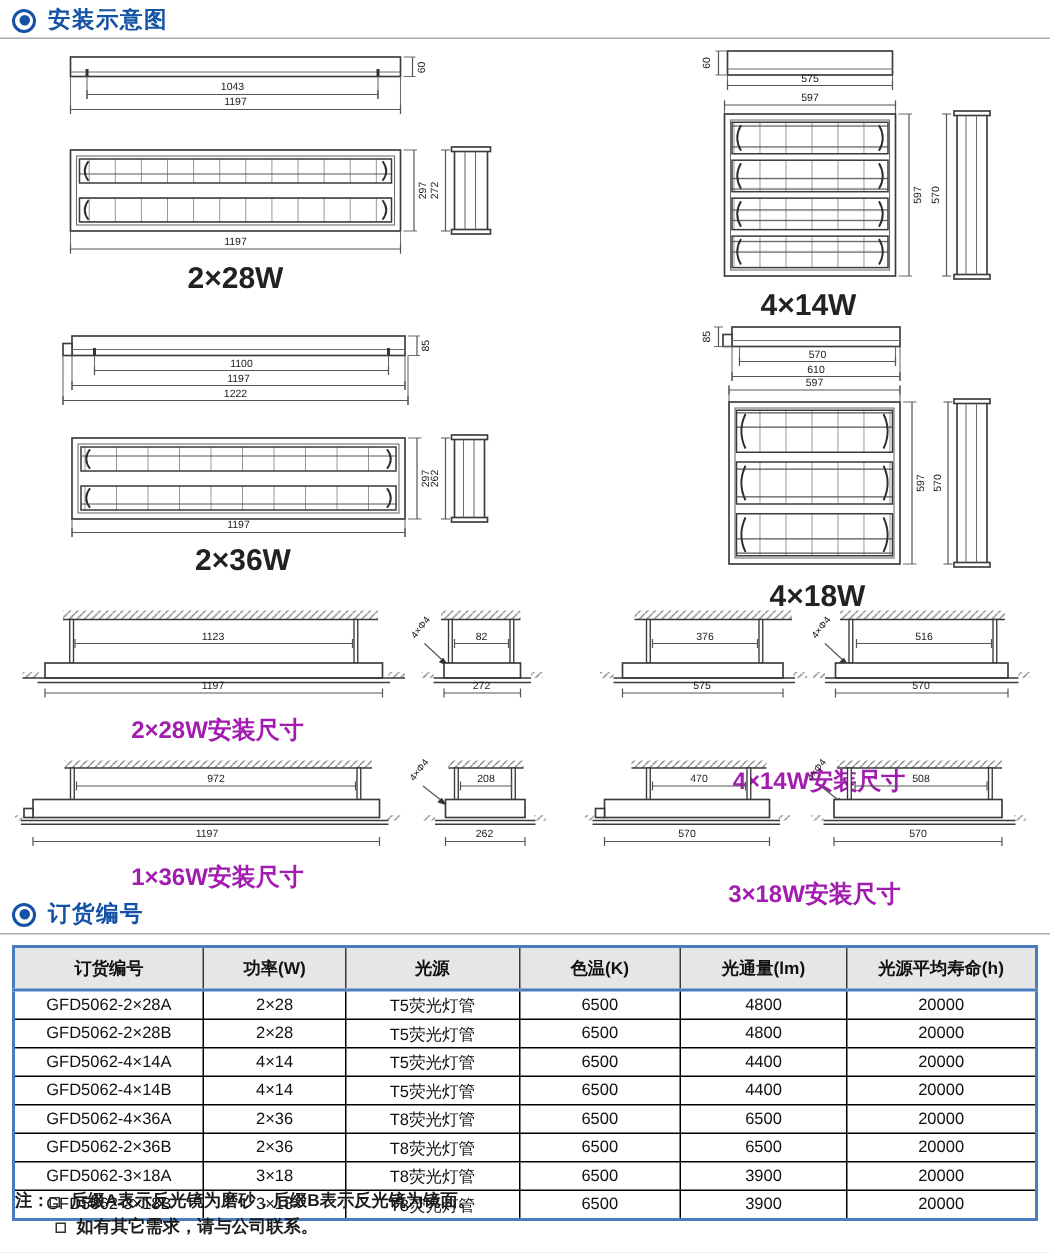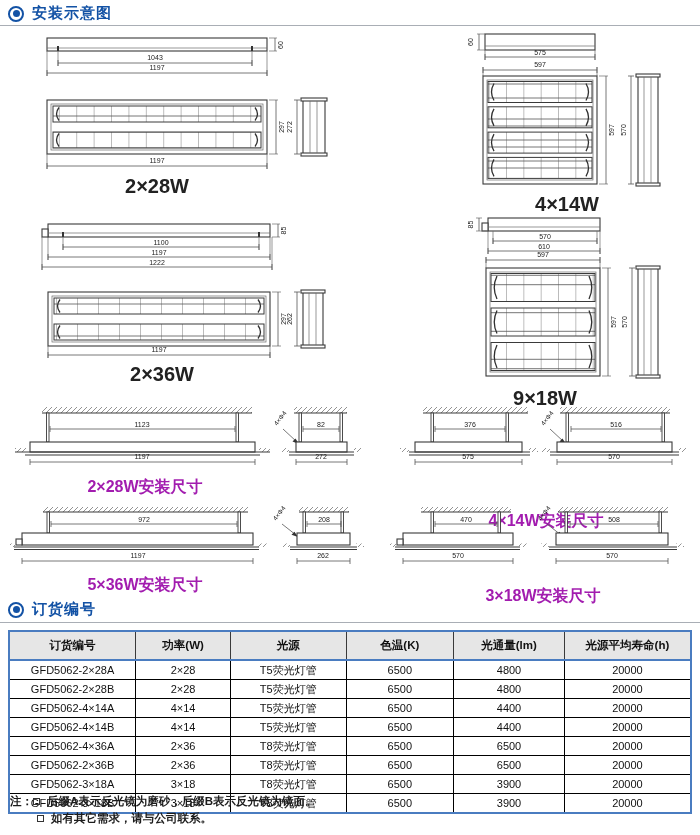--- a/index.html
+++ b/index.html
@@ -120,21 +120,21 @@
     <path class="dl" d="M151 48 V156"></path>
     <text class="dm" transform="translate(159 102) rotate(-90)" text-anchor="middle">597</text>
 
     <path class="dl" d="M176 48 V156 M173 48 H179 M173 156 H179"></path>
     <text class="dm" transform="translate(171 102) rotate(-90)" text-anchor="middle">570</text>
     <rect class="ln" x="183" y="48" width="20" height="108"></rect>
     <rect class="ln" x="181" y="46" width="24" height="3"></rect>
     <rect class="ln" x="181" y="155" width="24" height="3"></rect>
     <path class="tn" d="M189 49 V155 M196 49 V155"></path>
   </svg>
-  <div class="dia-label" style="left:567px;top:193px;">4×14W</div>
+  <div class="dia-label" style="left:539px;top:193px;">4×14W</div>
 
   <svg style="left:15px;top:216px;" width="320" height="146" viewBox="0 0 320 146">
     <defs>
       <pattern id="pC" width="21" height="16" patternUnits="userSpaceOnUse">
         <path d="M21 0 V16 M0 8 H21" stroke="#555" stroke-width="0.8" fill="none"></path>
       </pattern>
     </defs>
 
     <rect class="ln" x="33" y="8" width="222" height="13"></rect>
     <rect class="ln" x="27" y="13" width="6" height="8"></rect>
@@ -208,21 +208,21 @@
     <path class="dl" d="M153 58 V166"></path>
     <text class="dm" transform="translate(161 112) rotate(-90)" text-anchor="middle">597</text>
 
     <path class="dl" d="M177 58 V166 M174 58 H180 M174 166 H180"></path>
     <text class="dm" transform="translate(172 112) rotate(-90)" text-anchor="middle">570</text>
     <rect class="ln" x="183" y="58" width="20" height="108"></rect>
     <rect class="ln" x="181" y="56" width="24" height="3"></rect>
     <rect class="ln" x="181" y="165" width="24" height="3"></rect>
     <path class="tn" d="M189 59 V165 M196 59 V165"></path>
   </svg>
-  <div class="dia-label" style="left:545px;top:387px;">9×18W</div>
+  <div class="dia-label" style="left:545px;top:387px;">4×18W</div>
 
   <svg style="left:15px;top:404px;" width="350" height="64" viewBox="0 0 350 64">
     <defs>
       <pattern id="hE" width="5" height="5" patternUnits="userSpaceOnUse">
         <path d="M0 5 L5 0" stroke="#777" stroke-width="0.8"></path>
       </pattern>
     </defs>
     <rect x="27" y="3" width="210" height="6" fill="url(#hE)"></rect>
     <line class="lnn" x1="27" y1="9" x2="237" y2="9"></line>
     <rect class="rod" x="31.5" y="9" width="2.5" height="29"></rect>
@@ -321,21 +321,21 @@
     <polygon class="arw" points="288,32 281.5,29.8 284.5,26.8"></polygon>
     <path class="dl" d="M297 19 H331 M297 16 V22 M331 16 V22"></path>
     <text class="dm" x="314" y="16.5" text-anchor="middle">208</text>
     <rect class="ln" x="287" y="28" width="53" height="12"></rect>
     <path class="lnn" d="M280 42 H347 M280 44.5 H347"></path>
     <rect x="272" y="38.5" width="8" height="3.5" fill="url(#hG)"></rect>
     <rect x="346" y="38.5" width="8" height="3.5" fill="url(#hG)"></rect>
     <path class="dl" d="M287 56 H340 M287 53 V59 M340 53 V59"></path>
     <text class="dm" x="313" y="53" text-anchor="middle">262</text>
   </svg>
-  <div class="inst-label" style="left:145px;top:575px;">5×36W安装尺寸</div>
+  <div class="inst-label" style="left:145px;top:575px;">1×36W安装尺寸</div>
 
   <svg style="left:390px;top:505px;" width="300" height="66" viewBox="0 0 300 66">
     <defs>
       <pattern id="hH" width="5" height="5" patternUnits="userSpaceOnUse">
         <path d="M0 5 L5 0" stroke="#777" stroke-width="0.8"></path>
       </pattern>
     </defs>
     <rect x="31" y="2" width="90" height="5" fill="url(#hH)"></rect>
     <line class="lnn" x1="31" y1="7" x2="121" y2="7"></line>
     <rect class="rod" x="41" y="7" width="2.5" height="21"></rect>

